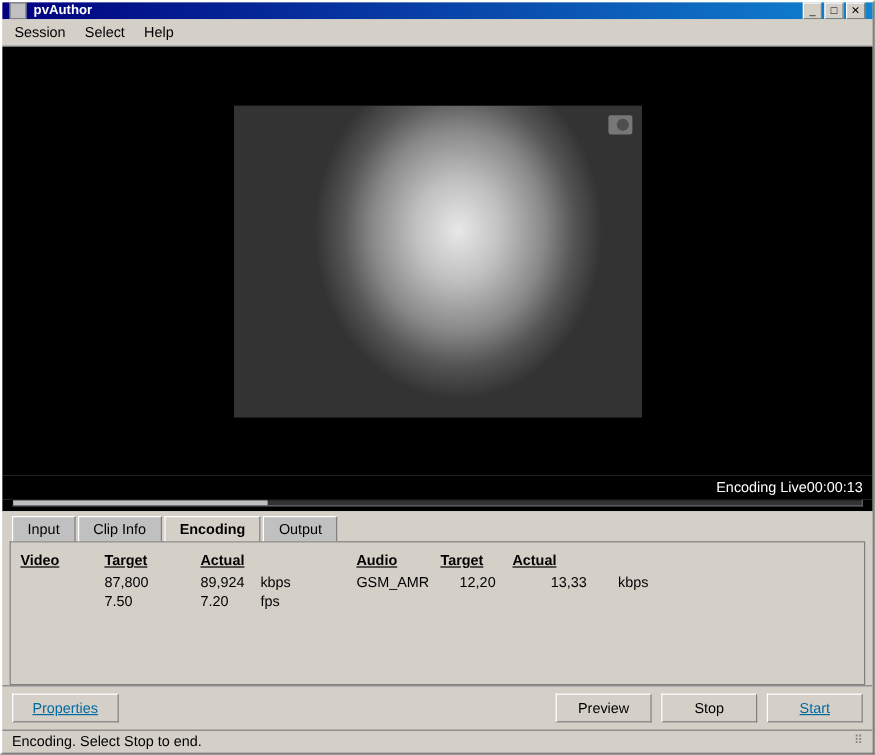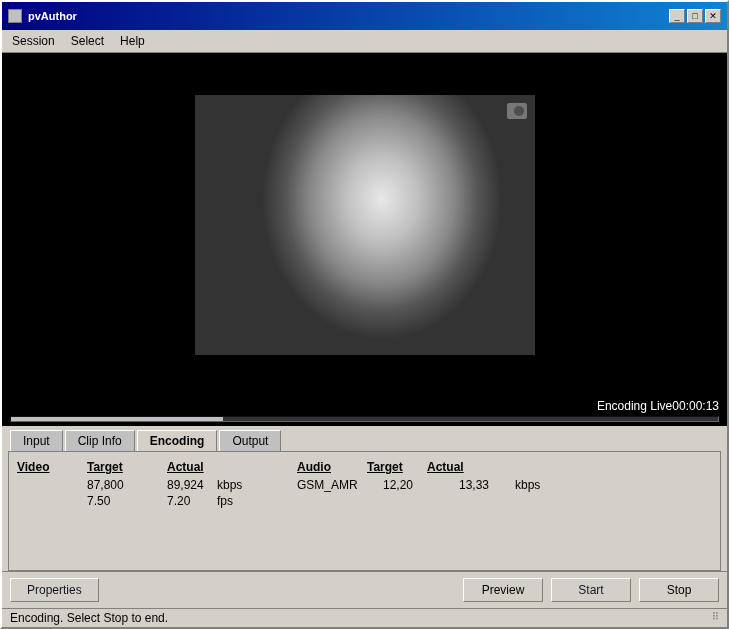--- a/index.html
+++ b/index.html
@@ -21,21 +21,21 @@
       display: flex;
       flex-direction: column;
     }
     .title-bar {
       background: linear-gradient(to right, #000080, #1084d0);
       color: white;
       padding: 3px 6px;
       display: flex;
       align-items: center;
       justify-content: space-between;
-      height: 28px;
+      height: 14px;
       flex-shrink: 0;
     }
     .title-bar-left {
       display: flex;
       align-items: center;
       gap: 6px;
     }
     .title-icon {
       width: 14px;
       height: 14px;
@@ -221,21 +221,22 @@
       border-top-color: #ffffff;
       border-left-color: #ffffff;
       border-right-color: #808080;
       border-bottom-color: #808080;
       cursor: pointer;
       font-size: 12px;
       min-width: 80px;
       text-align: center;
     }
     .btn-disabled {
-      color: #0f172a;
+      color: #0369a1;
+      text-decoration: underline;
     }
     .spacer { flex: 1; }
     .status-bar {
       padding: 2px 8px;
       font-size: 12px;
       border-top: 1px solid #808080;
       background: #d4d0c8;
       display: flex;
       justify-content: space-between;
       flex-shrink: 0;
@@ -333,21 +334,21 @@
           </div>
         </div>
       </div>
     </div>
   </div>
 
   <div class="button-bar">
     <button class="btn btn-disabled">Properties</button>
     <div class="spacer"></div>
     <button class="btn">Preview</button>
+    <button class="btn">Stop</button>
     <button class="btn btn-disabled">Start</button>
-    <button class="btn">Stop</button>
   </div>
 
   <div class="status-bar">
     <span>Encoding. Select Stop to end.</span>
     <span class="status-grip">⠿</span>
   </div>
 </div>
 
 </body></html>

